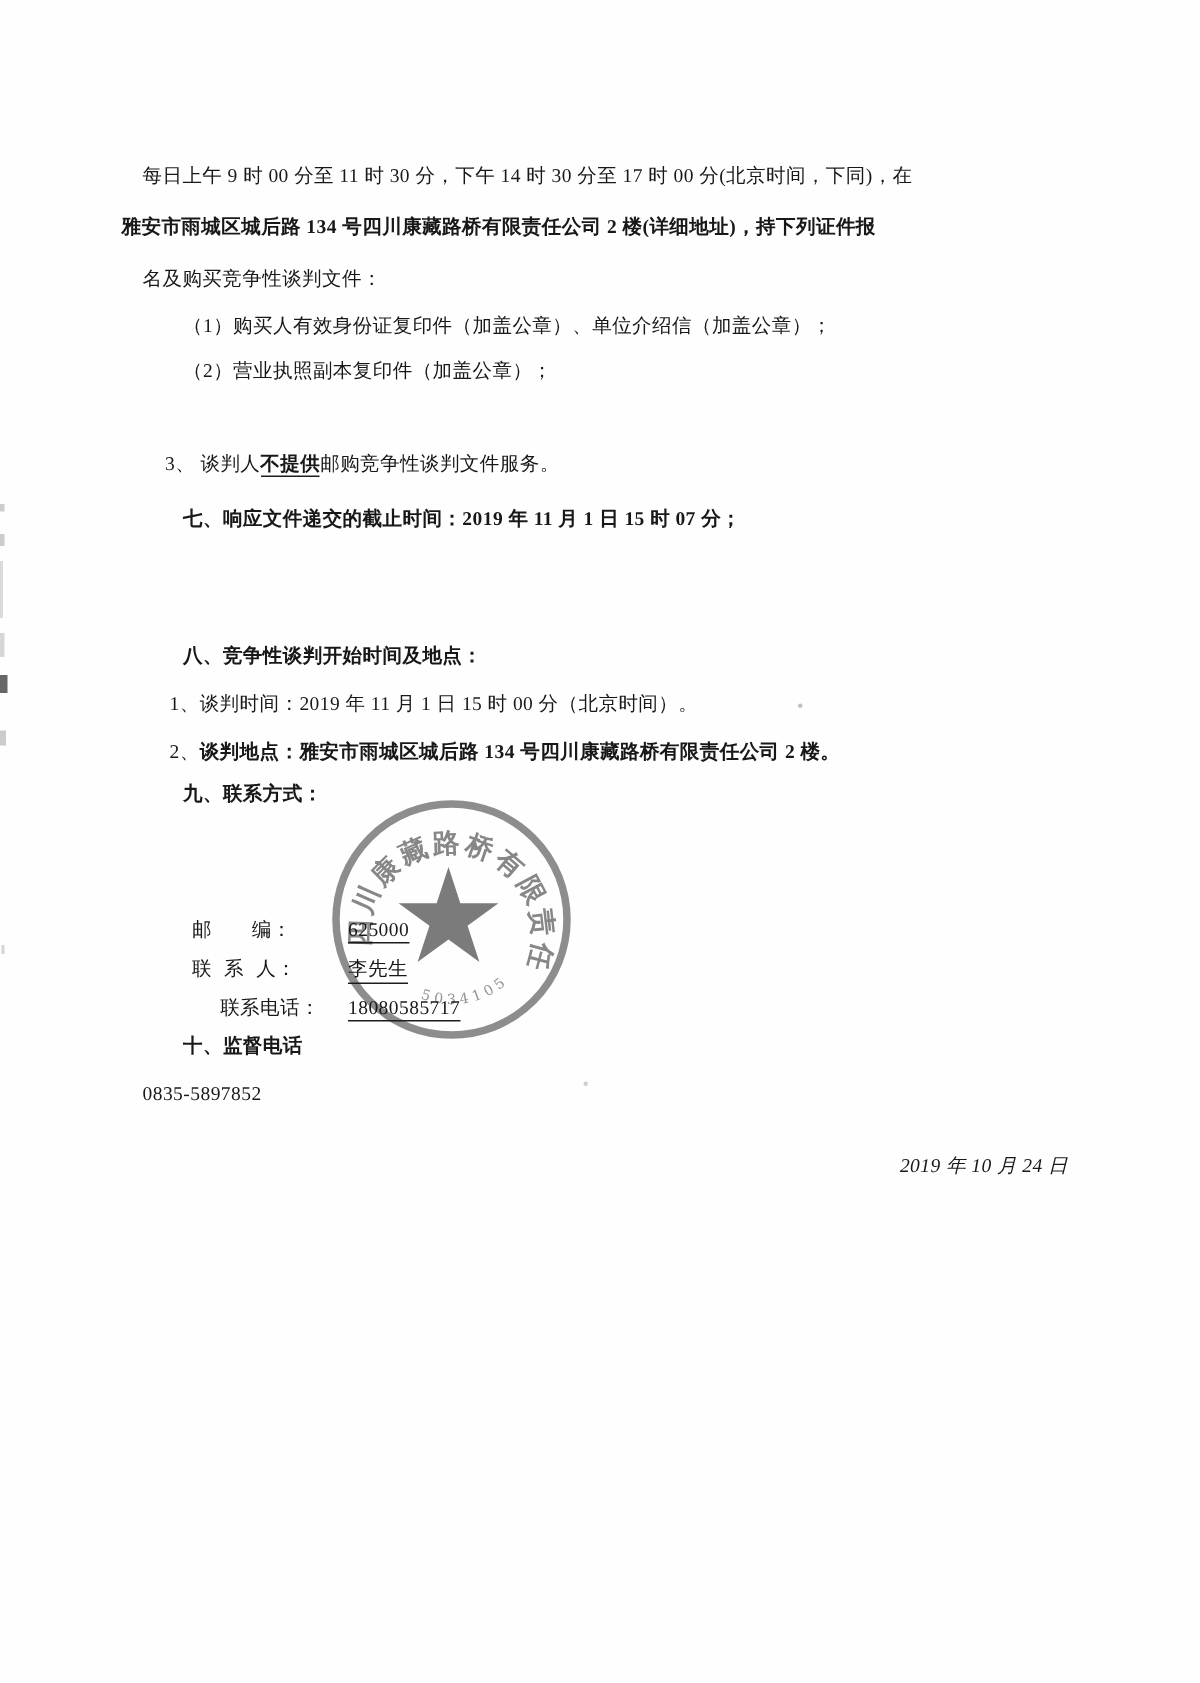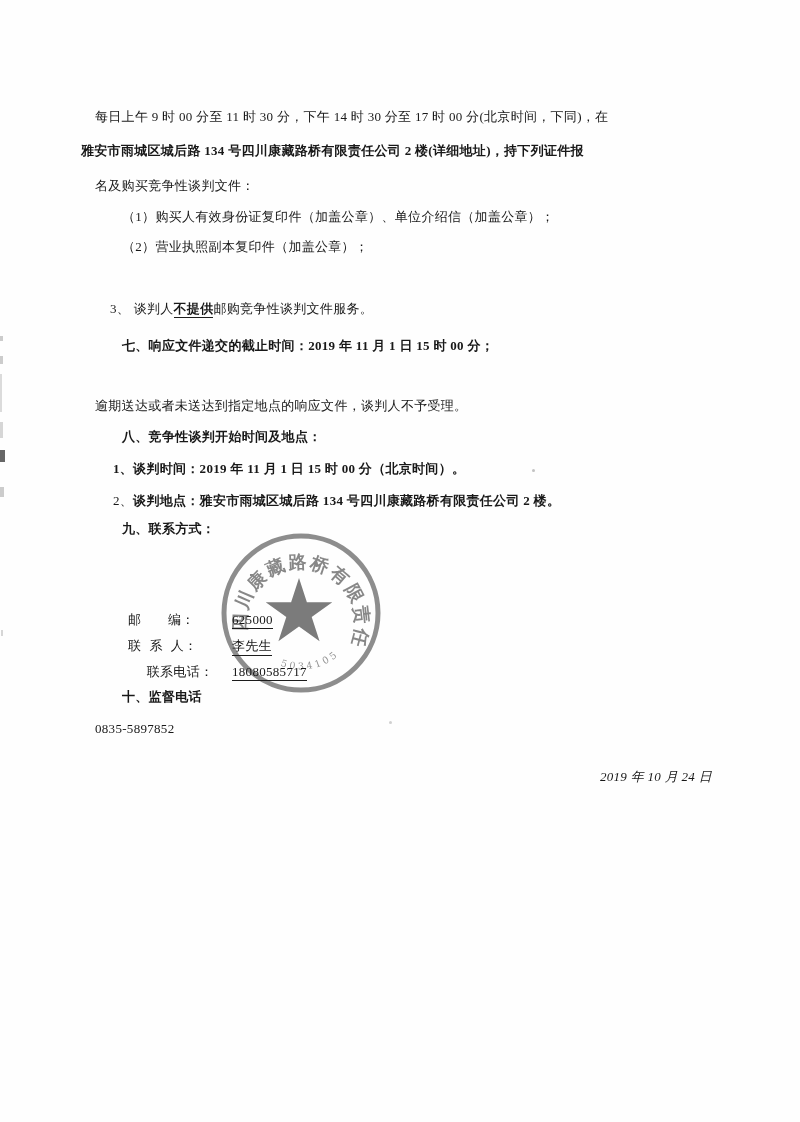--- a/index.html
+++ b/index.html
@@ -49,25 +49,24 @@
   <div class="line" style="top:175px;left:95px;">名及购买竞争性谈判文件：</div>
 
   <div class="line" style="top:206px;left:122px;">（1）购买人有效身份证复印件（加盖公章）、单位介绍信（加盖公章）；</div>
   <div class="line" style="top:236px;left:122px;">（2）营业执照副本复印件（加盖公章）；</div>
 
 
   <div class="line" style="top:298px;left:110px;">
     <span>3、 谈判人</span><span class="u b">不提供</span><span>邮购竞争性谈判文件服务。</span>
   </div>
 
-  <div class="line b" style="top:335px;left:122px;">七、响应文件递交的截止时间：2019 年 11 月 1 日 15 时 00 分；</div>
-  <div class="line" style="top:395px;left:95px;">逾期送达或者未送达到指定地点的响应文件，谈判人不予受理。</div>
+  <div class="line b" style="top:335px;left:122px;">七、响应文件递交的截止时间：2019 年 11 月 1 日 15 时 07 分；</div>
 
   <div class="line b" style="top:426px;left:122px;">八、竞争性谈判开始时间及地点：</div>
-  <div class="line" style="top:458px;left:113px;font-weight:bold;">1、谈判时间：2019 年 11 月 1 日 15 时 00 分（北京时间）。</div>
+  <div class="line" style="top:458px;left:113px;">1、谈判时间：2019 年 11 月 1 日 15 时 00 分（北京时间）。</div>
   <div class="line" style="top:490px;left:113px;">
     <span>2、</span><span class="b">谈判地点：雅安市雨城区城后路 134 号四川康藏路桥有限责任公司 2 楼。</span>
   </div>
 
   <div class="line b" style="top:518px;left:122px;">九、联系方式：</div>
 
   <div class="line" style="top:609px;left:128px;">
     <span class="clabel">邮　　编：</span><span class="u">625000</span>
   </div>
   <div class="line" style="top:636px;left:128px;font-family:Liberation Mono, monospace;">

